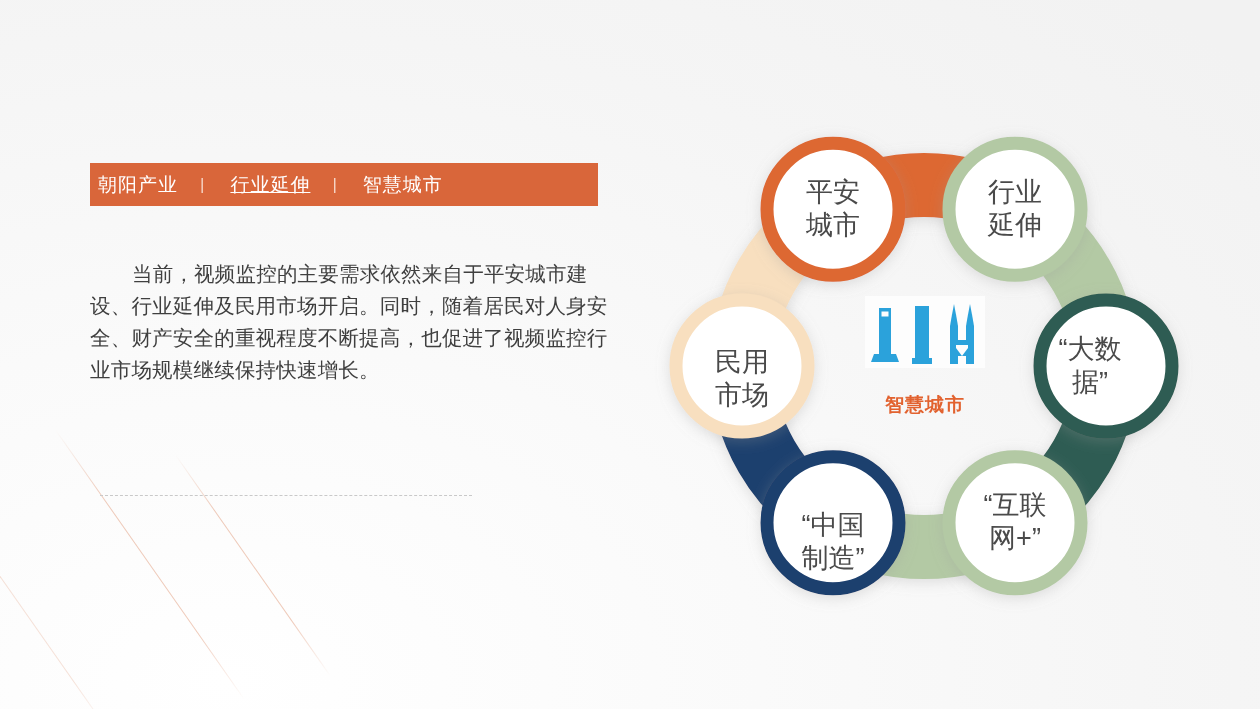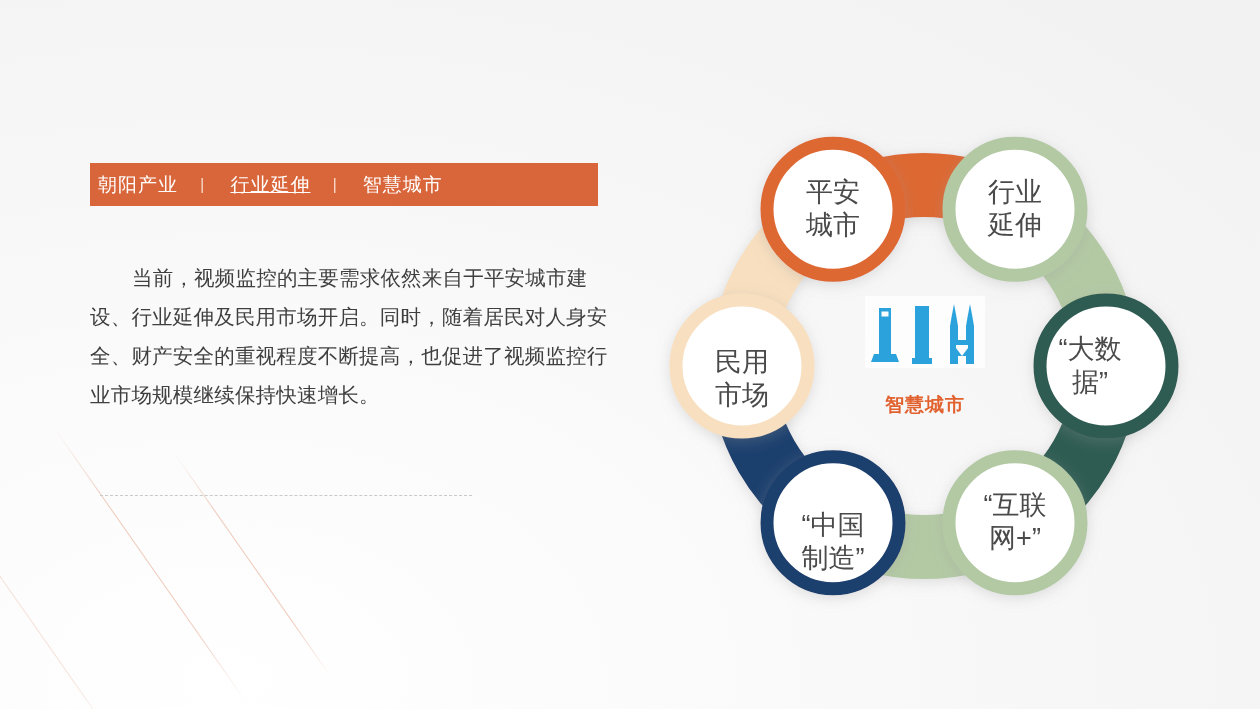--- a/index.html
+++ b/index.html
@@ -74,21 +74,21 @@
     font-size: 17px;
     padding: 0 26px 0 22px;
   }
 
   .body-text {
     position: absolute;
     left: 90px;
     top: 258px;
     width: 520px;
     font-size: 20.5px;
-    line-height: 39px;
+    line-height: 32px;
     color: #3f3f3f;
     text-indent: 42px;
     letter-spacing: 0.2px;
   }
 
   .dash-rule {
     position: absolute;
     left: 100px;
     top: 495px;
     width: 372px;

